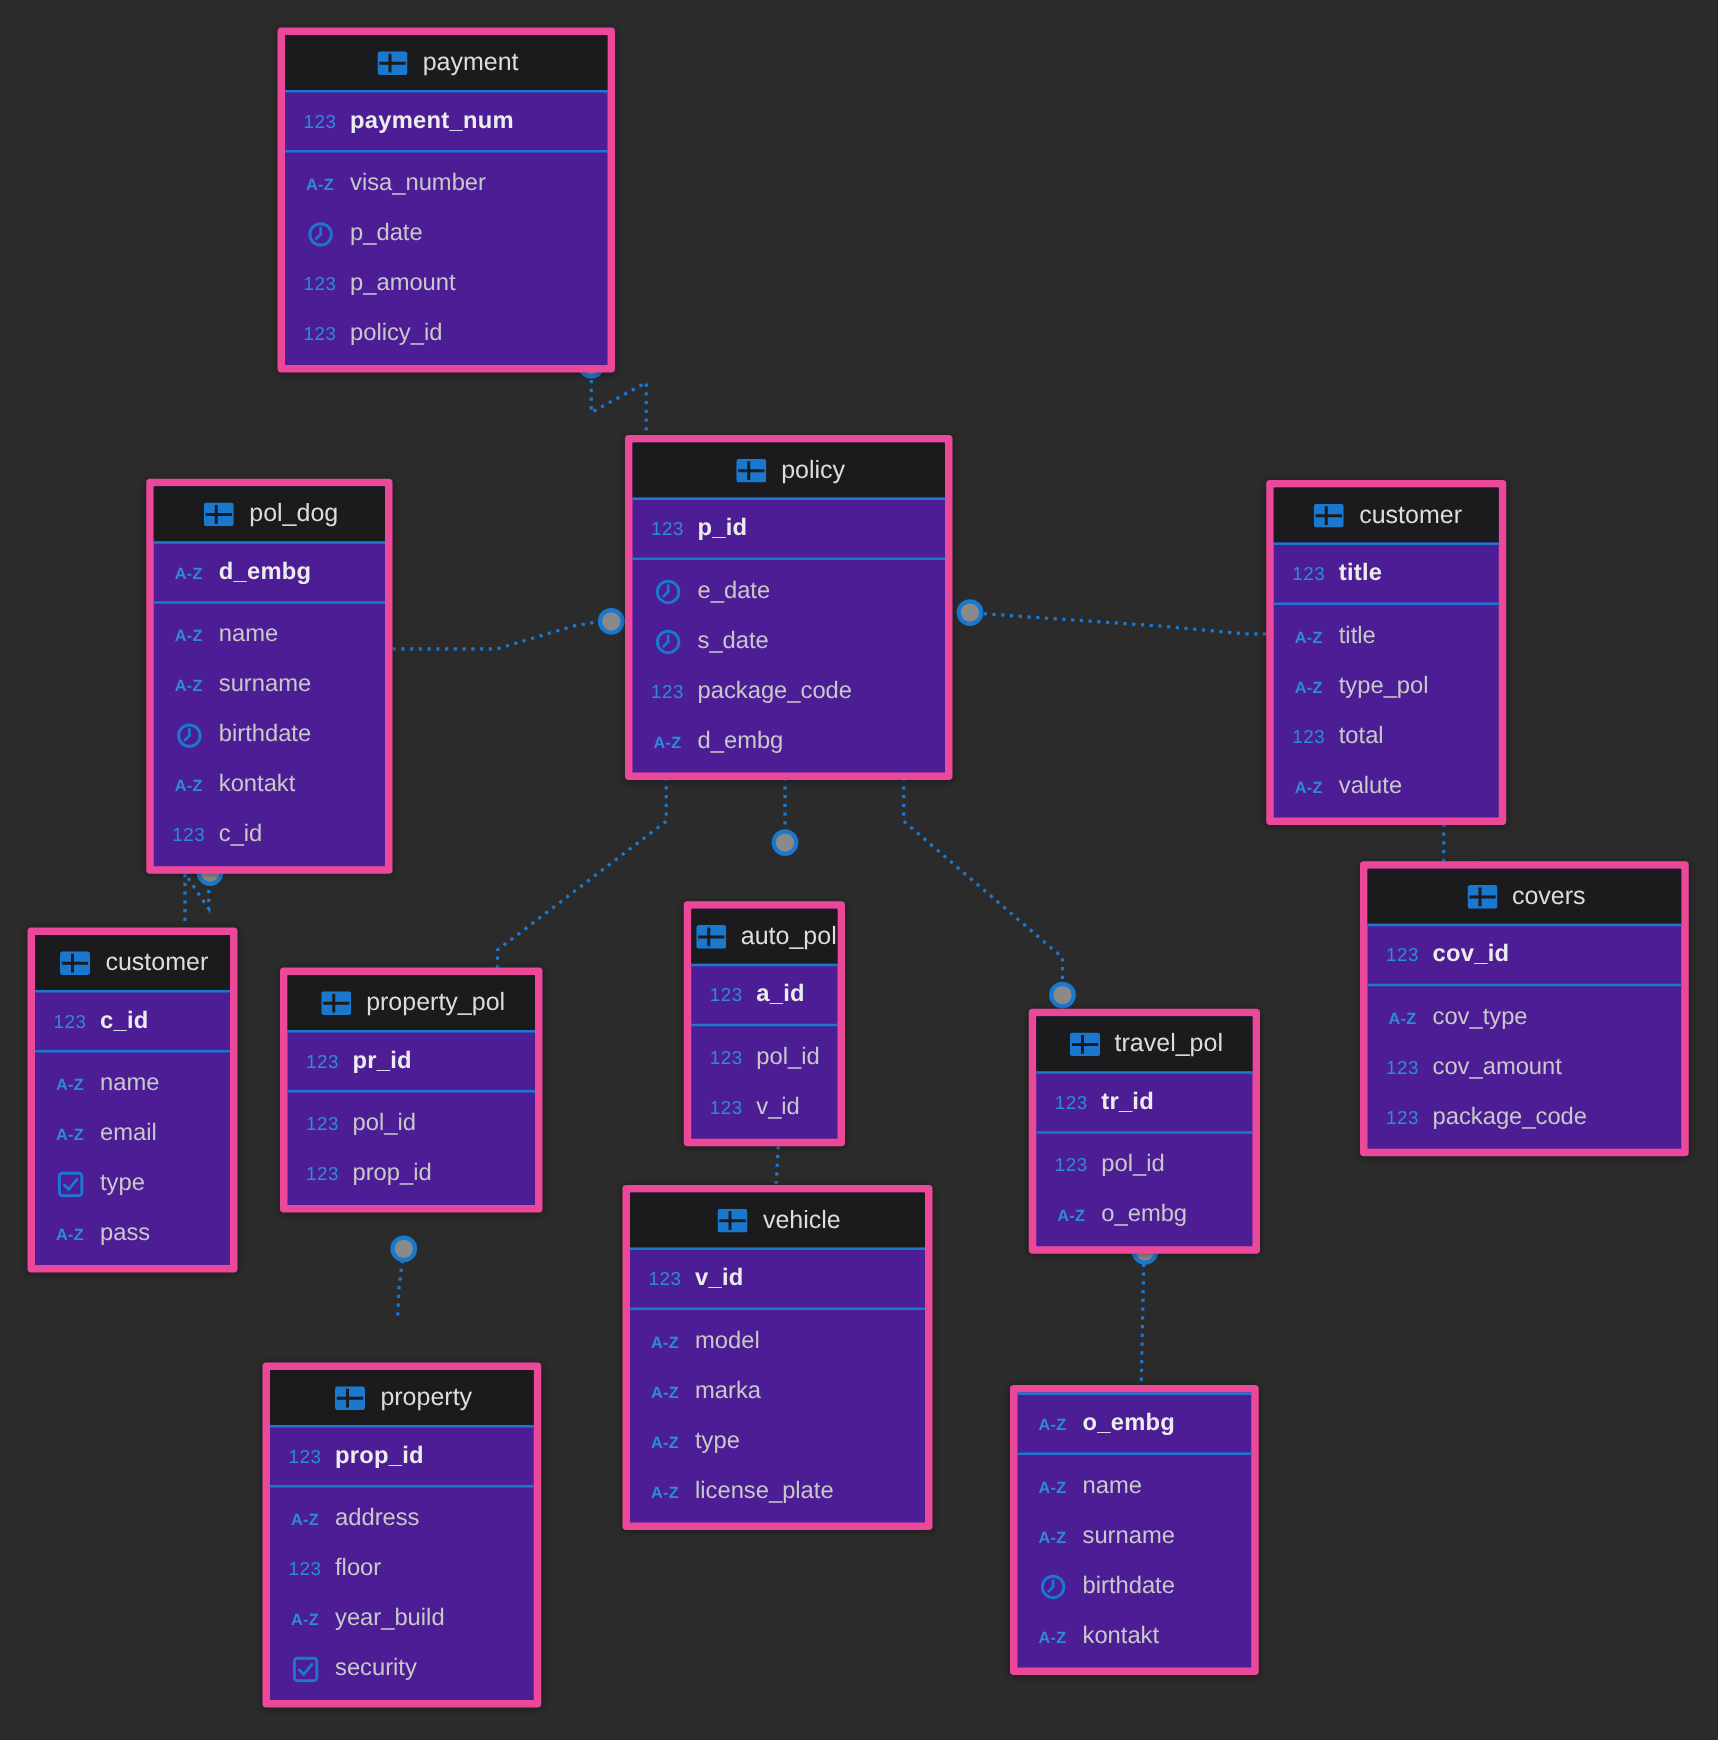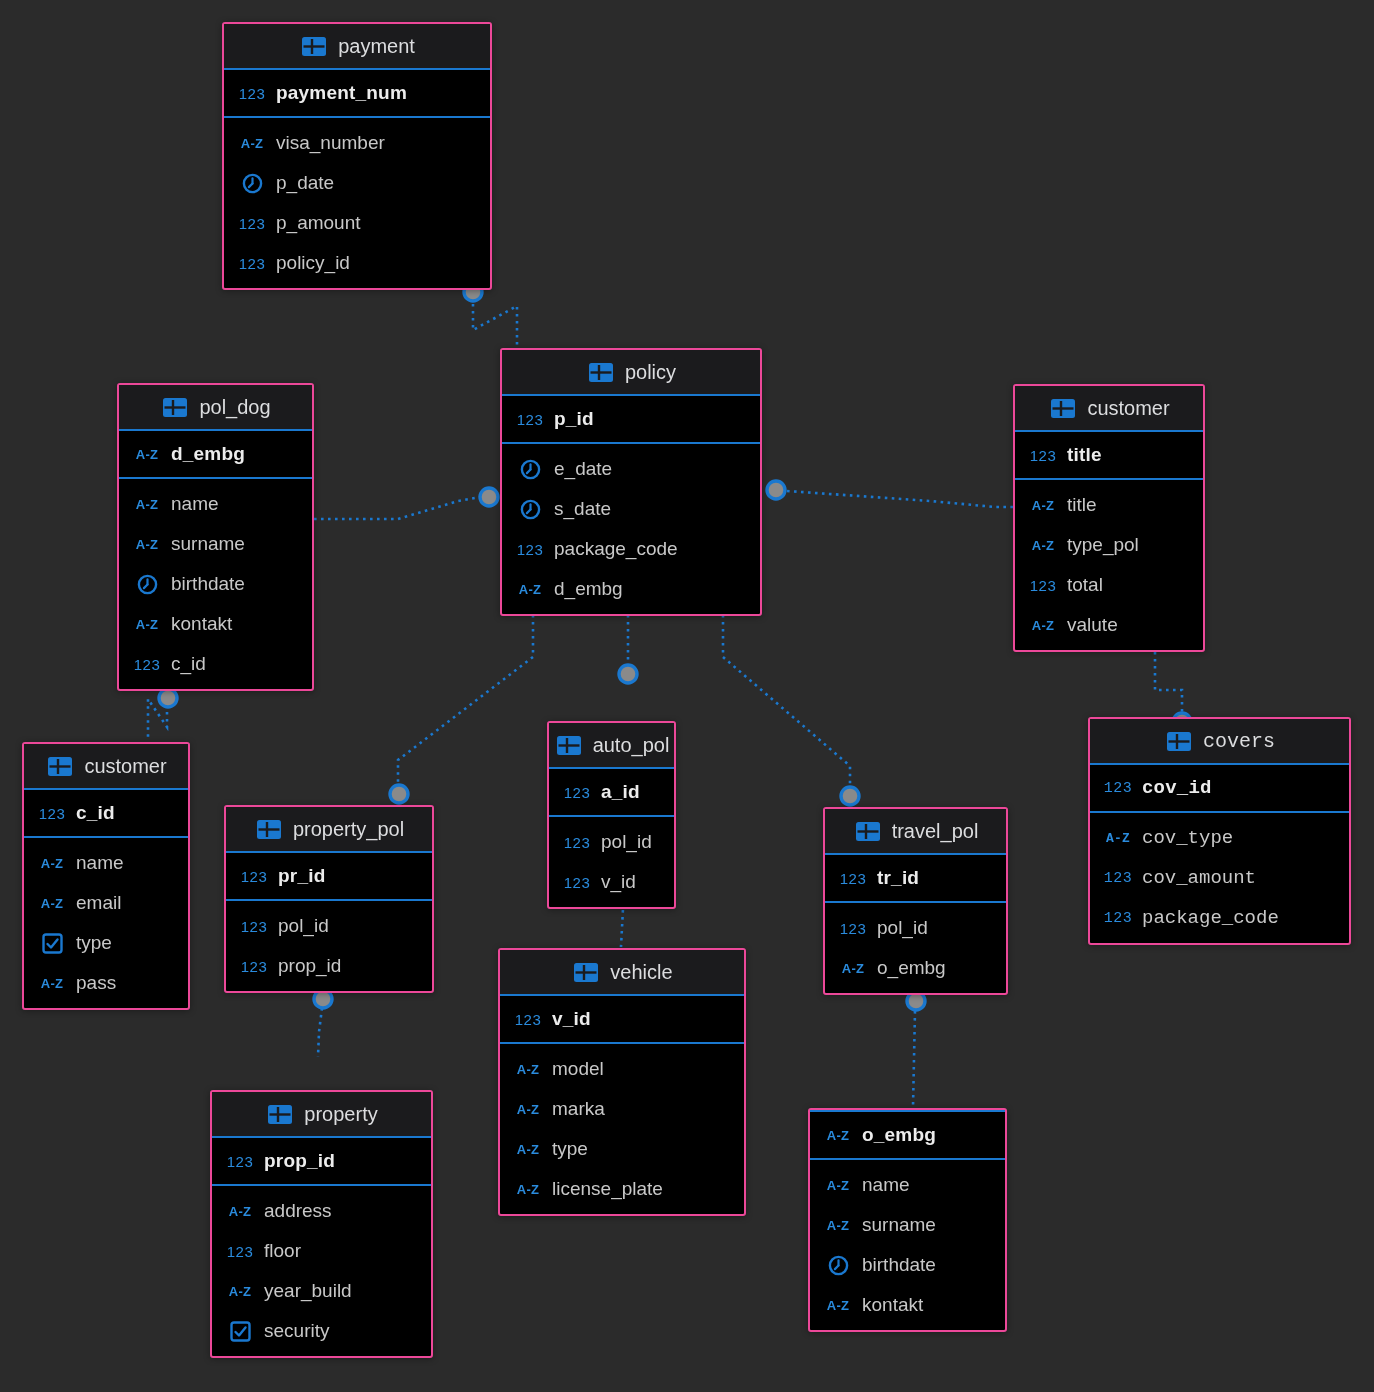--- a/index.html
+++ b/index.html
@@ -6,22 +6,22 @@
   body{
     width:1374px;height:1392px;
     background:#2b2b2b;
     font-family:"Liberation Sans","DejaVu Sans",sans-serif;
     position:relative;overflow:hidden;
   }
   #canvas{position:absolute;inset:0;}
   #relations{position:absolute;left:0;top:0;pointer-events:none;}
   .er-table{
     position:absolute;
-    background:#000000;
-    border:2px solid #ec4899;
+    background:#4c1d95;
+    border:6px solid #ec4899;
     border-radius:3px;
     box-sizing:border-box;
     box-shadow:0 1px 6px rgba(0,0,0,.35);
   }
   .er-header{
     height:44px;
     background:#1b1b1d;
     display:flex;align-items:center;justify-content:center;gap:9px;
     color:#dcdddf;font-size:20px;font-weight:500;
     border-radius:1px 1px 0 0;
@@ -275,21 +275,21 @@
               </svg>
             </span>
             <span>type</span>
           </div>
           <div class="field-row">
             <span class="ticon tstr">A-Z</span>
             <span>pass</span>
           </div>
         </div>
       </div>
-      <div class="er-table" style="left: 224px; top: 805px; width: 210px;">
+      <div class="er-table" style="left: 224px; top: 774px; width: 210px;">
         <div class="er-header">
           <span class="ticon">
             <svg width="24" height="19" viewBox="0 0 24 19">
               <rect x="0" y="0" width="24" height="19" rx="2.5" fill="#1a78cf"></rect>
               <line x1="1.5" y1="9.5" x2="22.5" y2="9.5" stroke="#1b1b1d" stroke-width="2.4"></line>
               <line x1="10" y1="2" x2="10" y2="17" stroke="#1b1b1d" stroke-width="2.4"></line>
             </svg>
           </span>
           <span>property_pol</span>
         </div>
@@ -353,21 +353,21 @@
           <div class="field-row">
             <span class="ticon tnum">123</span>
             <span>pol_id</span>
           </div>
           <div class="field-row">
             <span class="ticon tstr">A-Z</span>
             <span>o_embg</span>
           </div>
         </div>
       </div>
-      <div class="er-table" style="left: 1088px; top: 717px; width: 263px; font-family: Liberation Mono, monospace;">
+      <div class="er-table" style="left: 1088px; top: 689px; width: 263px;">
         <div class="er-header">
           <span class="ticon">
             <svg width="24" height="19" viewBox="0 0 24 19">
               <rect x="0" y="0" width="24" height="19" rx="2.5" fill="#1a78cf"></rect>
               <line x1="1.5" y1="9.5" x2="22.5" y2="9.5" stroke="#1b1b1d" stroke-width="2.4"></line>
               <line x1="10" y1="2" x2="10" y2="17" stroke="#1b1b1d" stroke-width="2.4"></line>
             </svg>
           </span>
           <span>covers</span>
         </div>

